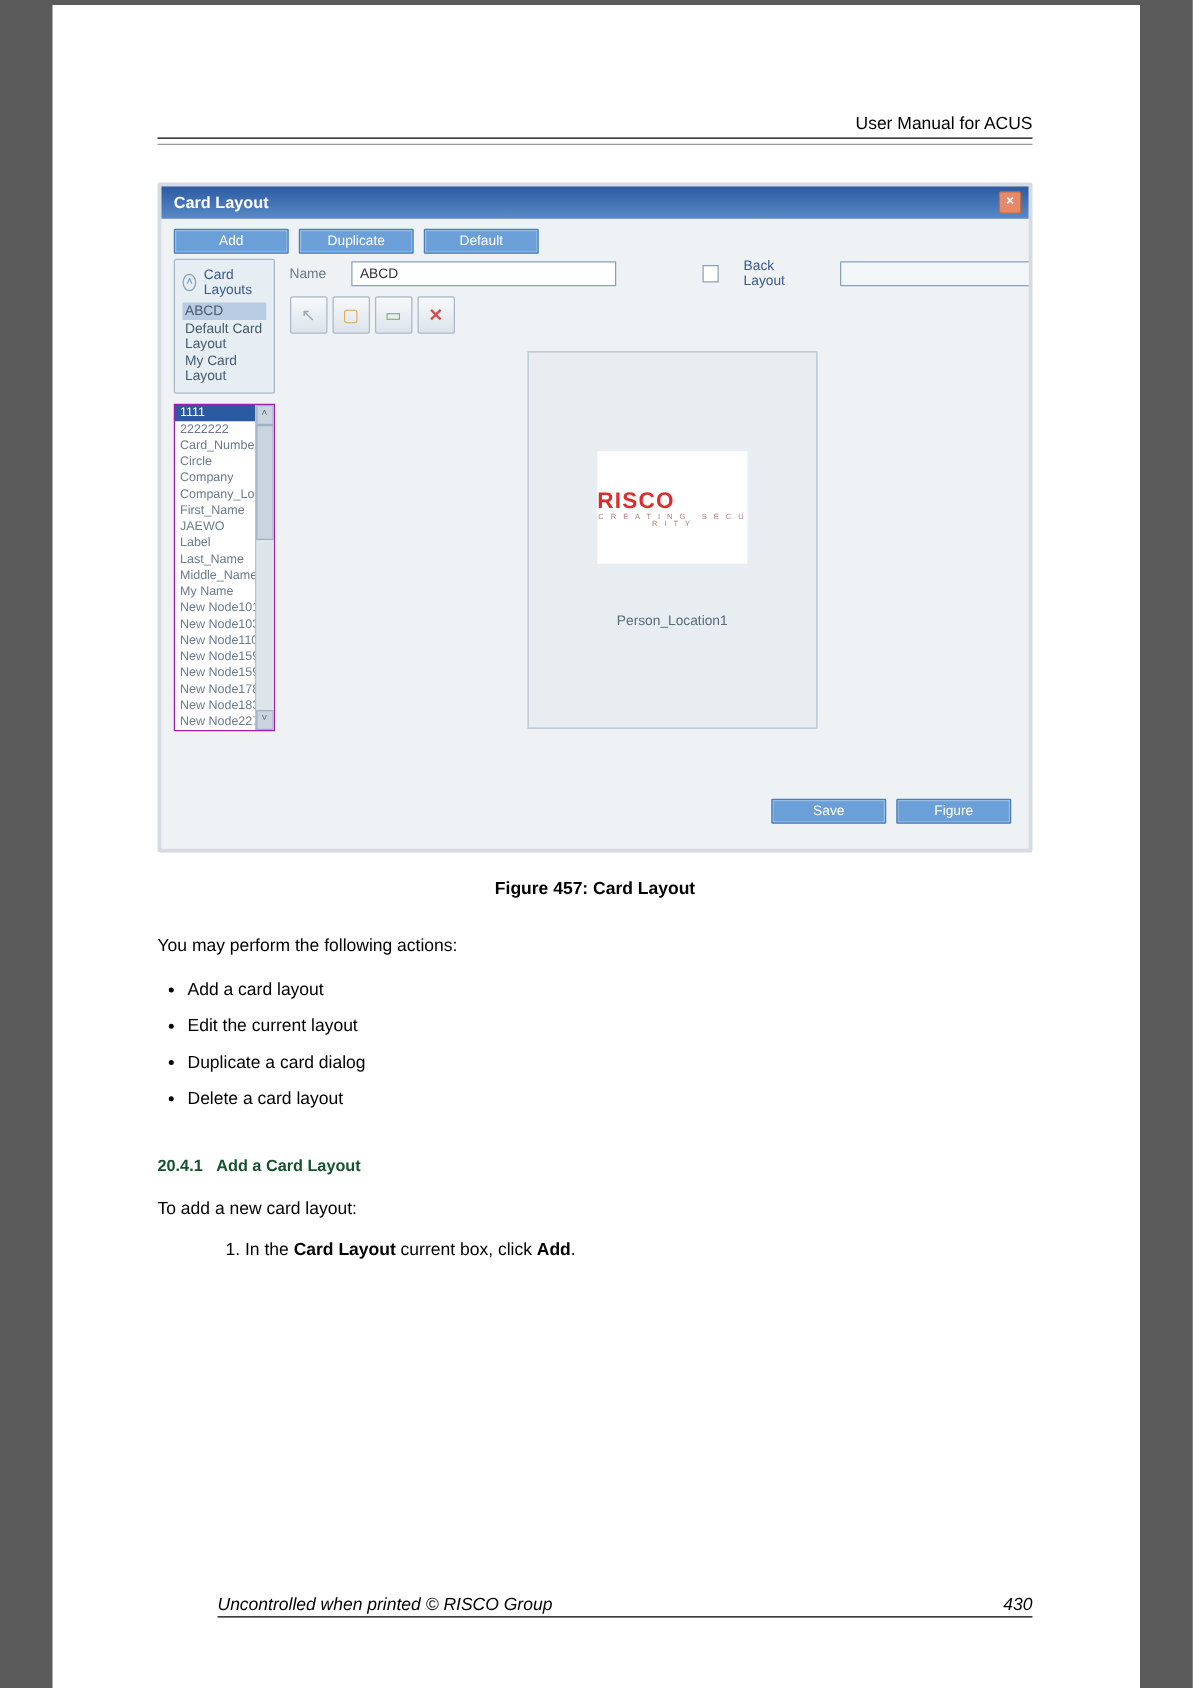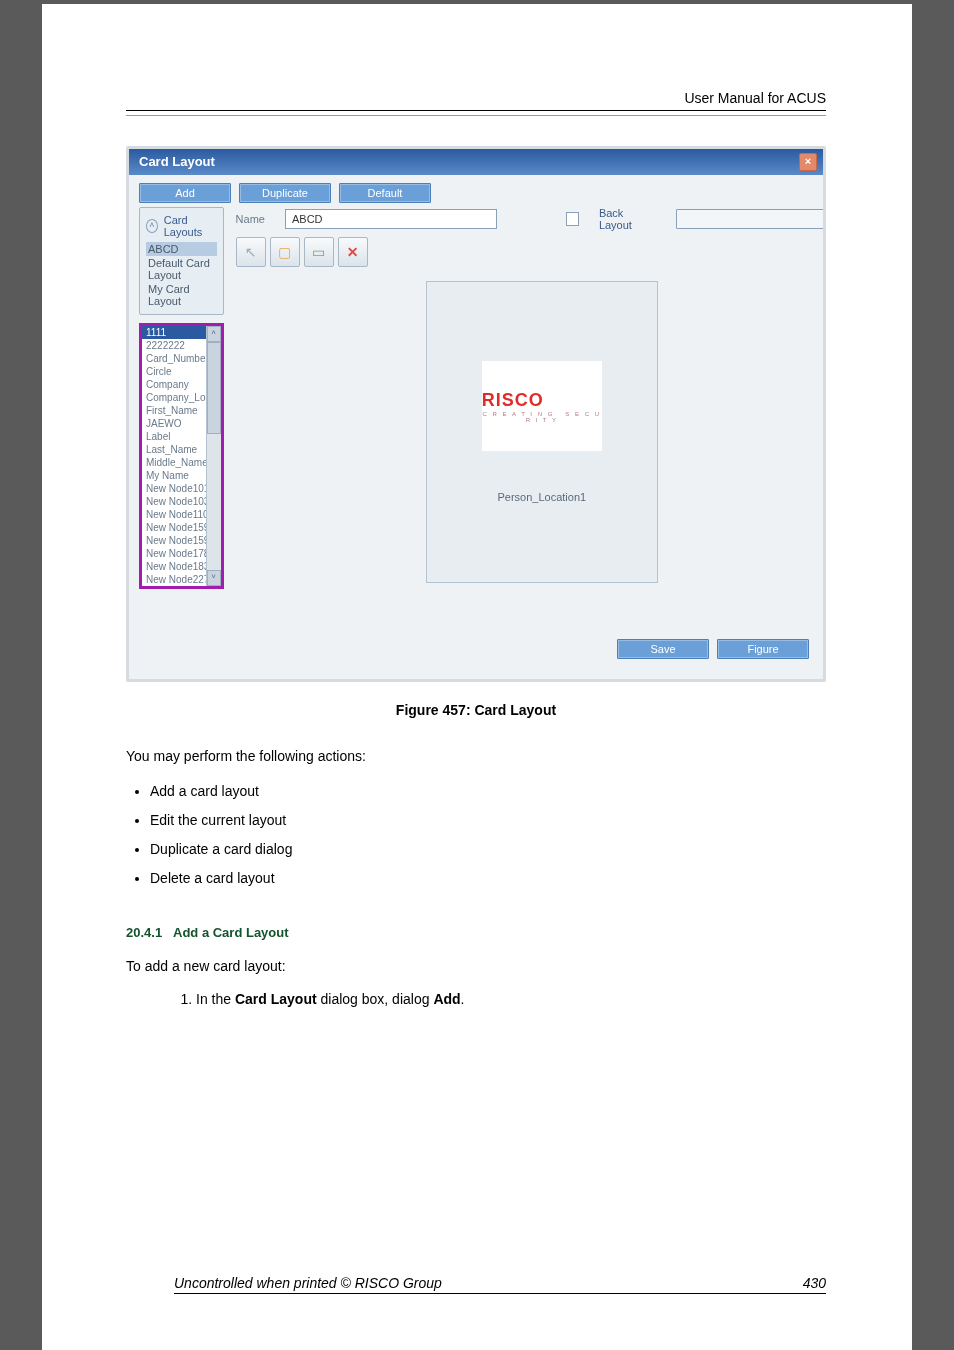--- a/index.html
+++ b/index.html
@@ -12,21 +12,21 @@
   .titlebar .close{position:absolute;right:6px;top:4px;width:16px;height:16px;background:#e48a6a;border:1px solid #c76a4a;color:#fff;font-size:11px;text-align:center;line-height:14px;border-radius:2px;}
   .toprow{padding:8px 10px 4px 10px;display:flex;gap:8px;}
   .pillbtn{background:#6b9fd8;color:#fff;font-size:11px;padding:3px 0;width:90px;text-align:center;border:1px solid #4a7fb8;border-radius:1px;box-shadow:inset 0 0 0 1px rgba(255,255,255,.3);}
   .body{display:flex;padding:0 10px 10px 10px;gap:12px;height:430px;}
   .leftcol{width:170px;display:flex;flex-direction:column;gap:8px;}
   .panel{border:1px solid #a9b7c6;background:#e6edf3;padding:6px;font-size:11px;color:#495a6b;border-radius:2px;}
   .panel .hdr{display:flex;align-items:center;gap:6px;color:#3a5a8a;margin-bottom:4px;}
   .collapse{width:12px;height:12px;border:1px solid #8aa0b8;border-radius:50%;font-size:9px;text-align:center;line-height:11px;color:#6a8aac;}
   .panel .item{padding:1px 2px;}
   .panel .sel{background:#b7cce2;}
-  .listbox{border:3px solid #a21caf;background:#fff;font-size:10px;color:#6a7a8a;height:260px;overflow:hidden;position:relative;}
+  .listbox{border:1px solid #a21caf;background:#fff;font-size:10px;color:#6a7a8a;height:260px;overflow:hidden;position:relative;}
   .listbox .itm{padding:1px 4px;}
   .listbox .selitm{background:#2b5aa0;color:#fff;}
   .sb{position:absolute;right:0;top:0;width:14px;height:100%;background:#dde4ea;border-left:1px solid #b5c2cf;}
   .sb .up,.sb .dn{height:14px;background:#c9d4df;border:1px solid #9fb0c2;font-size:8px;text-align:center;line-height:12px;color:#5a6a7a;}
   .sb .thumb{height:90px;background:#c9d4df;border:1px solid #9fb0c2;margin-top:0;}
   .centercol{flex:1;}
   .namerow{display:flex;align-items:center;gap:20px;margin-bottom:6px;}
   .lbl{font-size:11px;color:#6a7a8a;}
   .txt{border:1px solid #8aa0b8;background:#fff;font-size:11px;padding:3px 6px;width:210px;color:#333;}
   .ck{width:12px;height:12px;border:1px solid #8aa0b8;background:#fff;display:inline-block;}
@@ -162,21 +162,21 @@
     <li>Delete a card layout</li>
   </ul>
 
   <div class="secthdr">
     <span>20.4.1</span>&nbsp;&nbsp;&nbsp;<span>Add a Card Layout</span>
   </div>
 
   <p class="bodytext">To add a new card layout:</p>
   <ol class="steps">
     <li>
-      <span>In the </span><b>Card Layout</b><span> dialog box, dialog </span><b>Add</b><span>.</span>
+      <span>In the </span><b>Card Layout</b><span> current box, click </span><b>Add</b><span>.</span>
     </li>
   </ol>
 
   <div class="footer">
     <span>Uncontrolled when printed © RISCO Group</span>
     <span>430</span>
   </div>
 </div>
 
 </body></html>

